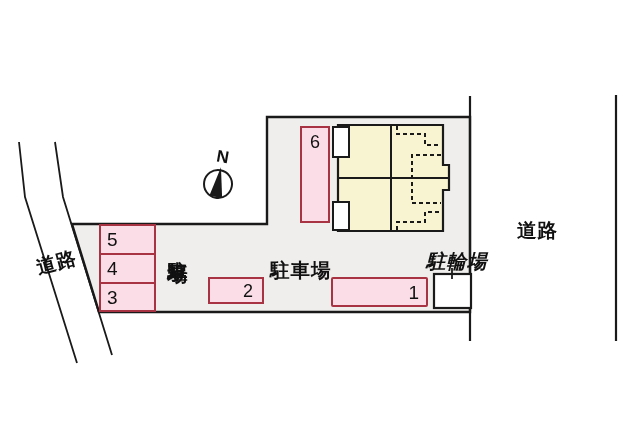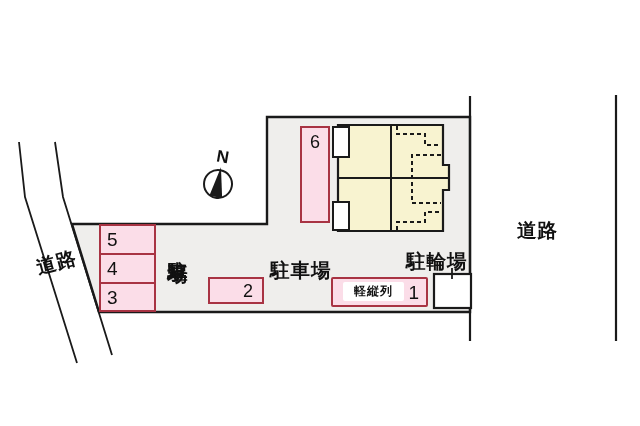--- a/index.html
+++ b/index.html
@@ -69,36 +69,35 @@
 </svg>
 
 <div class="abs jp-label" style="left:36px;top:249px;transform:rotate(-15deg);">道路</div>
 
 <div class="abs jp-label" style="left:517px;top:217px;">道路</div>
 
 <div class="abs jp-label" style="left:165px;top:244px;writing-mode:vertical-rl;letter-spacing:2px;font-size:20px;">駐車場</div>
 
 <div class="abs jp-label" style="left:270px;top:257px;">駐車場</div>
 
-<div class="abs jp-label" style="left:406px;top:248px;">駐輪場</div>
+<div class="abs jp-label" style="left:426px;top:248px;font-style:italic;">駐輪場</div>
 
 <div class="slot" style="left:300px;top:126px;width:30px;height:97px;text-align:center;">
   <div class="slot-num" style="padding-top:5px;font-size:18px;">6</div>
 </div>
 
 <div class="slot" style="left:99px;top:224px;width:57px;height:31px;display:flex;align-items:center;">
   <div class="slot-num" style="padding-left:6px;">5</div>
 </div>
 <div class="slot" style="left:99px;top:253px;width:57px;height:31px;display:flex;align-items:center;">
   <div class="slot-num" style="padding-left:6px;">4</div>
 </div>
 <div class="slot" style="left:99px;top:282px;width:57px;height:30px;display:flex;align-items:center;">
   <div class="slot-num" style="padding-left:6px;">3</div>
 </div>
 
 <div class="slot" style="left:208px;top:277px;width:56px;height:27px;display:flex;align-items:center;justify-content:flex-end;">
   <div class="slot-num" style="padding-right:9px;font-size:18px;">2</div>
 </div>
 
 <div class="slot" style="left:331px;top:277px;width:97px;height:30px;border-width:2.5px;border-radius:2px;">
-  <div class="note-box">軽縦列</div>
   <div class="slot-num" style="position:absolute;right:7px;top:4px;font-size:19px;">1</div>
 </div>
 
 </body></html>

